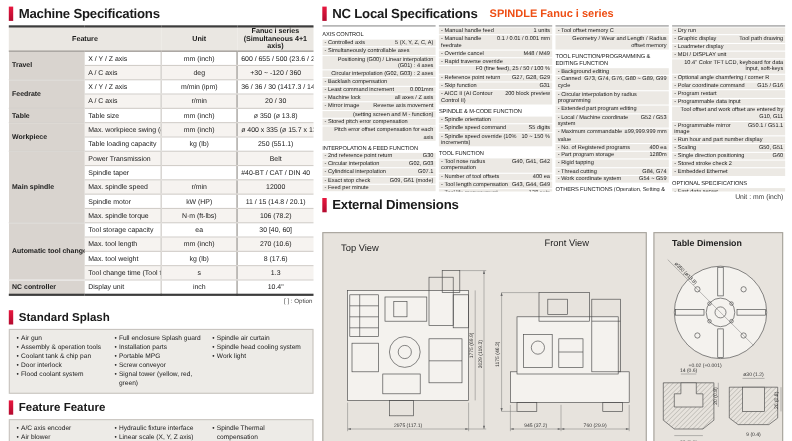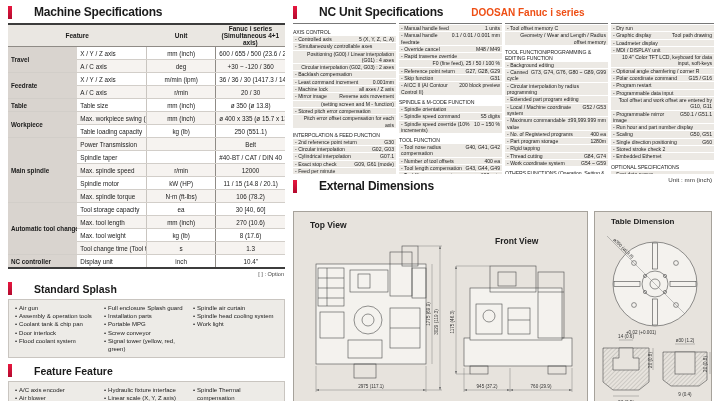--- a/index.html
+++ b/index.html
@@ -1,19 +1,19 @@
 <!DOCTYPE html>
 <html><head>
 <meta charset="utf-8">
 <style>
   html,body{margin:0;padding:0;background:#fff;}
   .page{position:relative;width:720px;height:401px;background:#fff;overflow:hidden;
         font-family:"Liberation Sans",sans-serif;color:#1a1a1a;}
   
-  .sec-head{display:flex;align-items:center;gap:22px;margin:0 0 4px 0;}
+  .sec-head{display:flex;align-items:center;gap:5px;margin:0 0 4px 0;}
   .bar{width:4px;height:13px;background:linear-gradient(180deg,#e8173f 0%,#b30a2e 100%);flex:none;}
   .sec-head h1{font-size:12px;font-weight:bold;margin:0;letter-spacing:-0.2px;}
   .sec-head h2{font-size:10.5px;font-weight:bold;margin:0;}
   .subtitle{font-size:10px;font-weight:bold;color:#ee4e14;margin-left:6px;}
 
   
   .left{position:absolute;left:8px;top:5px;width:277px;}
   .right{position:absolute;left:293px;top:5px;width:421px;}
 
   table.ms{width:277px;border-collapse:collapse;table-layout:fixed;
@@ -47,23 +47,23 @@
   .nc-span{background:#ece9e4;font-size:5.1px;line-height:6.3px;text-align:right;
            padding:0 2px;margin-bottom:1px;}
 
   
   .ed-head{margin-top:5px;margin-bottom:18px;}
   .unit-note{position:absolute;right:2px;top:171px;font-size:6.2px;color:#333;}
   .dim-area{display:flex;gap:6px;margin-top:8px;}
   .draw-box{background:#e7e3dd;border:1px solid #a6a29b;position:relative;}
   .big{width:293px;height:199px;}
   .tdim{width:116px;height:199px;}
-  .view-label{position:absolute;font-weight:bold;font-size:8.5px;color:#222;}
+  .view-label{position:absolute;font-weight:normal;font-size:8.5px;color:#222;}
   .vl-top{left:16px;top:8px;}
-  .vl-front{left:158px;top:24px;padding-left:43px;}
+  .vl-front{left:158px;top:4px;padding-left:43px;}
   .td-title{position:absolute;left:16px;top:5px;font-weight:bold;font-size:8px;color:#222;}
   .draw-box svg{position:absolute;left:0;top:0;}
   .cad{stroke:#4a4a4a;stroke-width:0.6;fill:none;}
   .cadf{stroke:#4a4a4a;stroke-width:0.6;fill:#f4f2ee;}
   .dim{stroke:#6a6a6a;stroke-width:0.4;fill:none;}
   text.dtxt{font-size:4.6px;fill:#333;font-family:"Liberation Sans",sans-serif;}
 </style>
 </head>
 <body>
 
@@ -221,22 +221,22 @@
         <div class="fcol">
           <div class="fitem">Spindle Thermal compensation</div>
         </div>
       </div>
 
   </div>
 
   <div class="right">
     <div class="sec-head">
       <span class="bar"></span>
-      <h1>NC Unit Specifications</h1>
-      <span class="subtitle">DOOSAN Fanuc i series</span>
+      <h1>NC Local Specifications</h1>
+      <span class="subtitle">SPINDLE Fanuc i series</span>
     </div>
     <div class="nc-grid" id="nc-grid">
         <div class="nc-col">
           <div class="nc-sec">AXIS CONTROL</div>
           <div class="nc-row">
             <span class="nc-label">Controlled axis</span>
             <span class="nc-val">5 (X, Y, Z, C, A)</span>
           </div>
           <div class="nc-row">
             <span class="nc-label">Simultaneously controllable axes</span>

